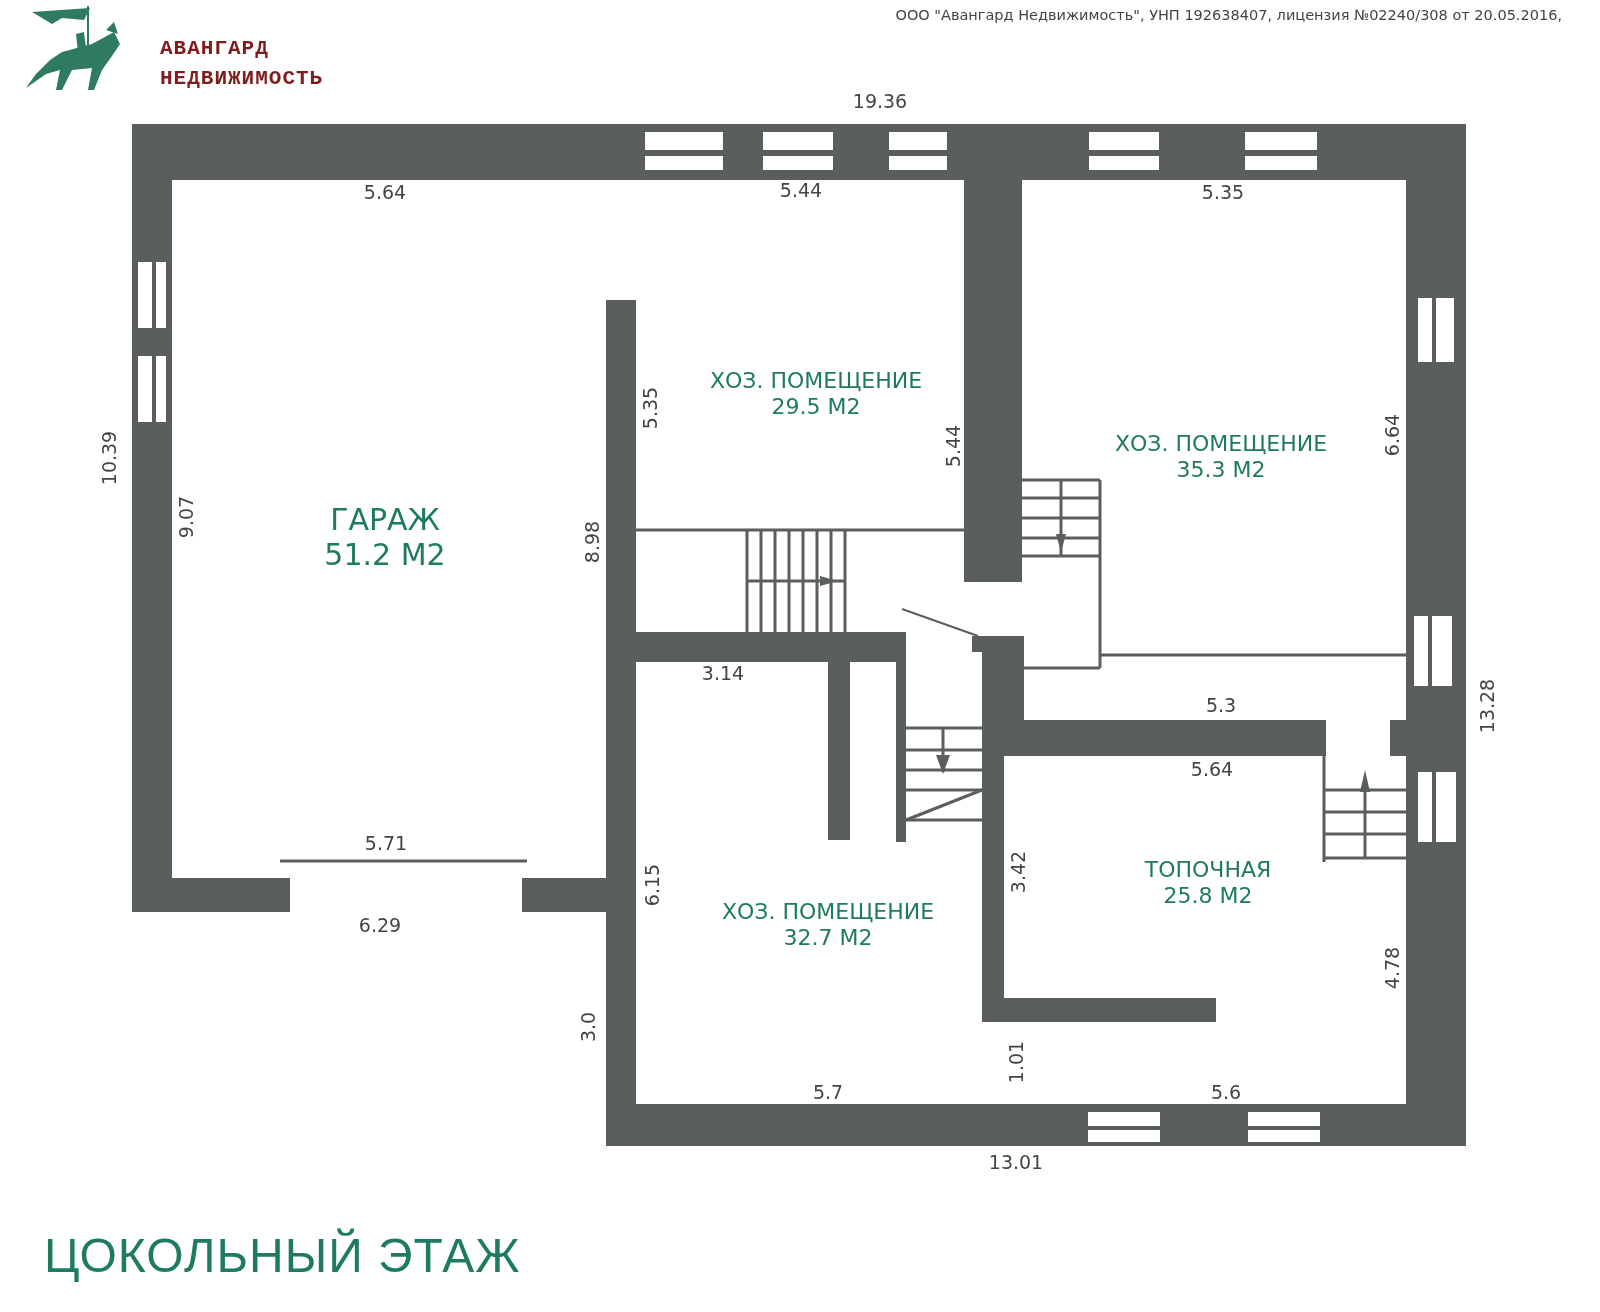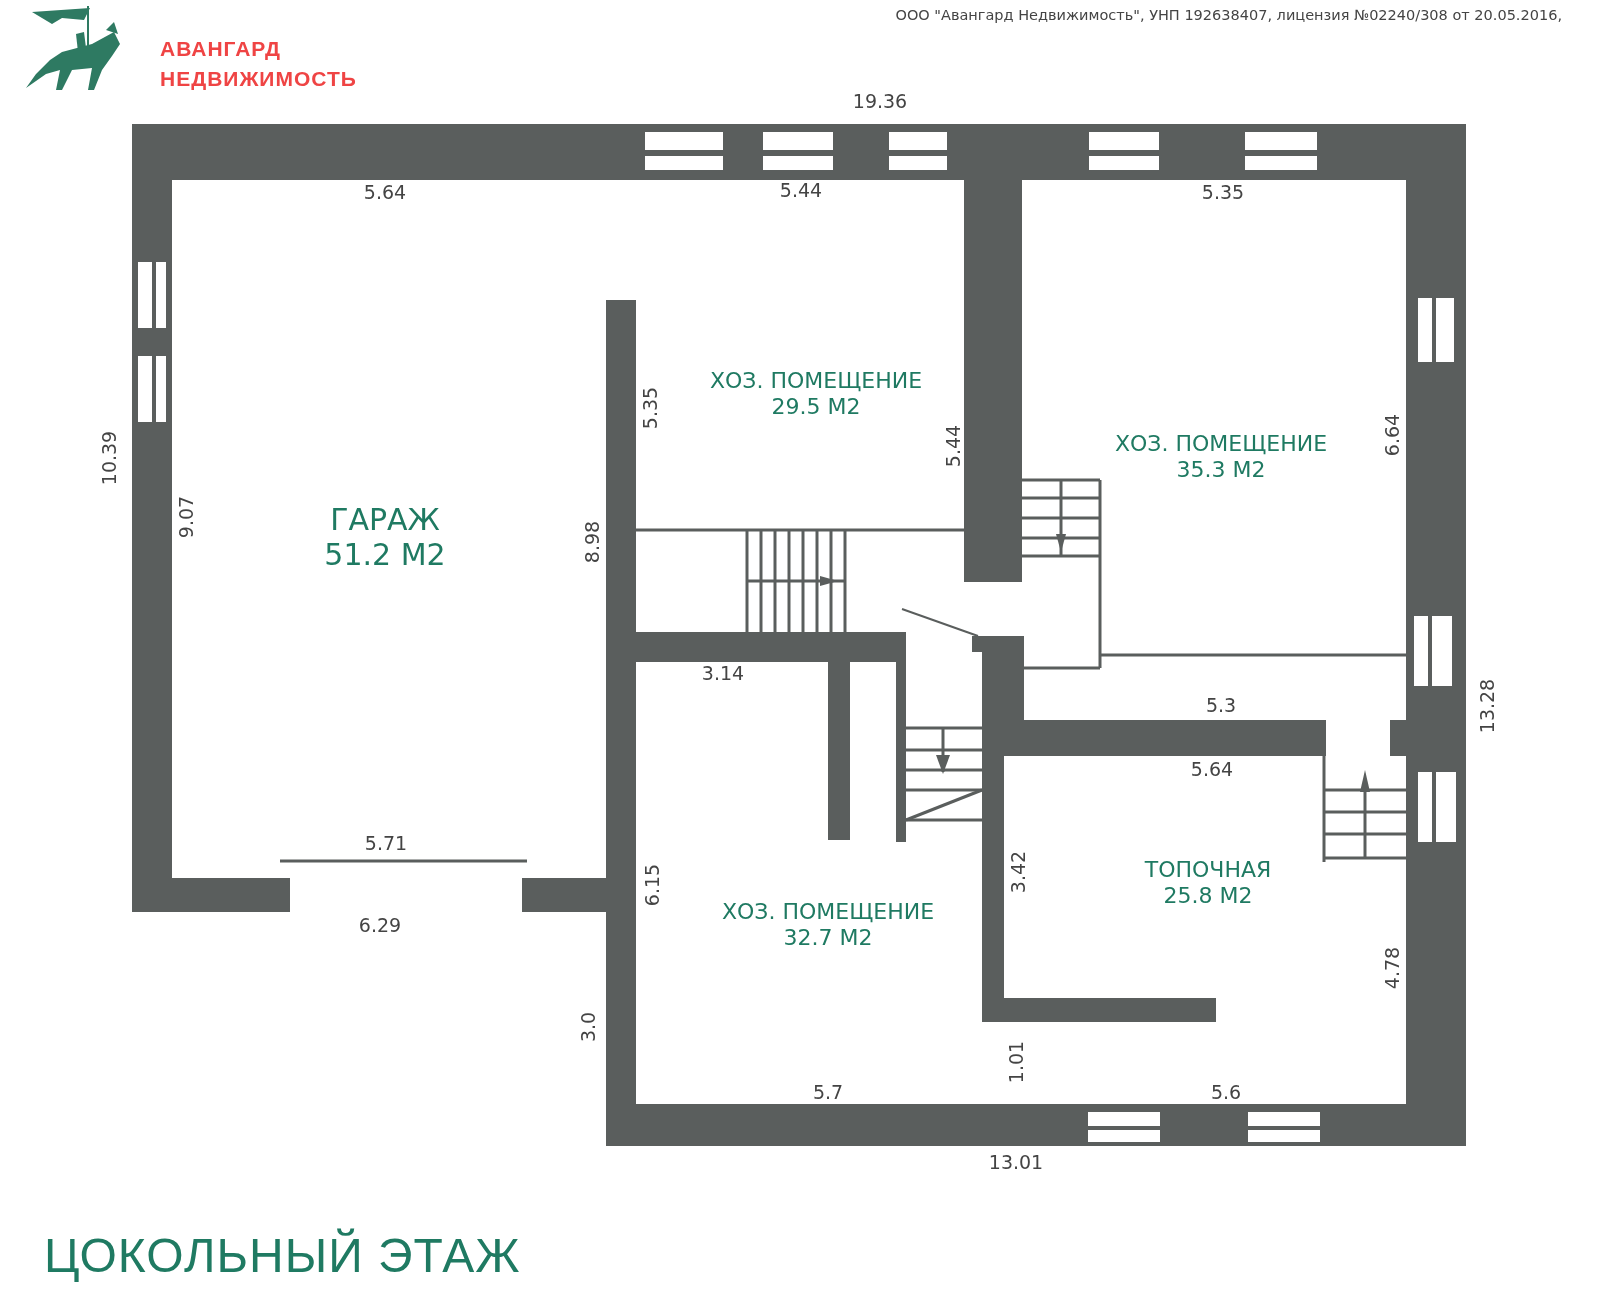--- a/index.html
+++ b/index.html
@@ -1,20 +1,20 @@
 <!DOCTYPE html>
 <html><head>
 <meta charset="utf-8">
 <style>
   html, body { margin: 0; padding: 0; background: #ffffff; }
   body { width: 1600px; height: 1312px; position: relative; overflow: hidden;
          font-family: "DejaVu Sans", "Liberation Sans", sans-serif; }
   .logo { position: absolute; left: 22px; top: 4px; width: 340px; height: 92px; }
-  .logo-text { position: absolute; left: 138px; top: 30px; color: #ef4444;
-               font-family: Liberation Sans, sans-serif; font-size: 21px; line-height: 30px;
+  .logo-text { position: absolute; left: 138px; top: 30px; color: #7f1d1d;
+               font-family: Liberation Mono, monospace; font-size: 21px; line-height: 30px;
                letter-spacing: 1px; font-weight: bold; }
   .legal { position: absolute; right: 38px; top: 6px; text-align: right; color: #444;
            font-family: "DejaVu Sans", sans-serif; font-size: 14.5px; line-height: 19px; }
   .plan { position: absolute; left: 0; top: 0; }
   .floor-title { position: absolute; left: 44px; top: 1228px; color: #1f7a62;
                  font-family: Liberation Sans, sans-serif; font-size: 48px; letter-spacing: 1px;
                  font-weight: normal; }
   svg text { font-family: "DejaVu Sans", sans-serif; }
   .dim { fill: #444; font-size: 19px; }
   .room-name { fill: #1f7a62; font-size: 22px; }

